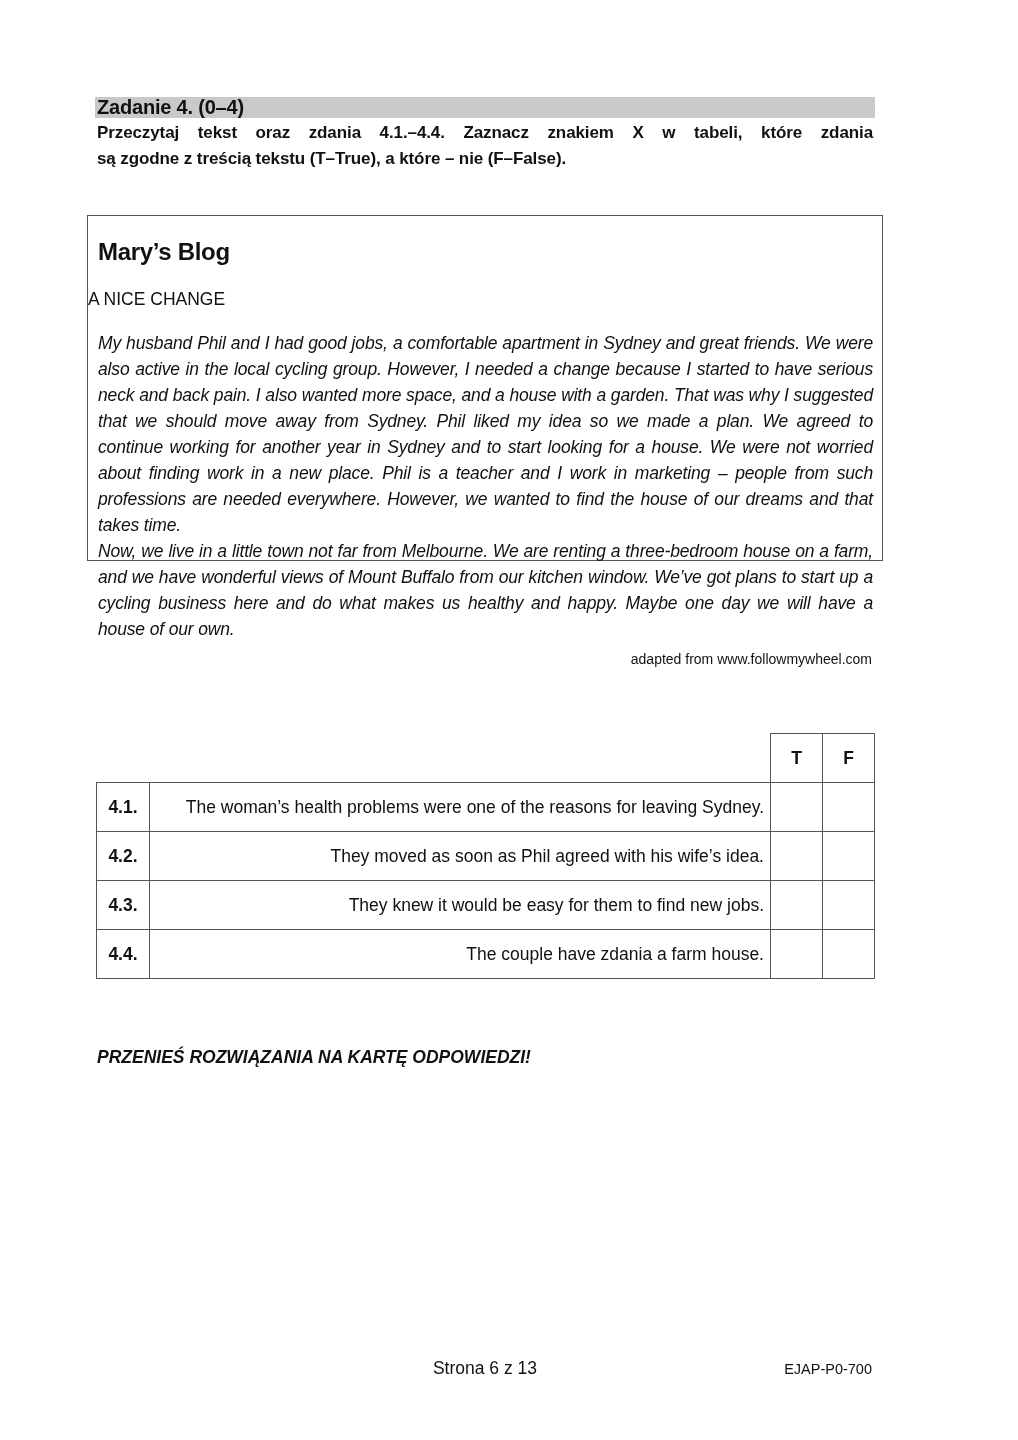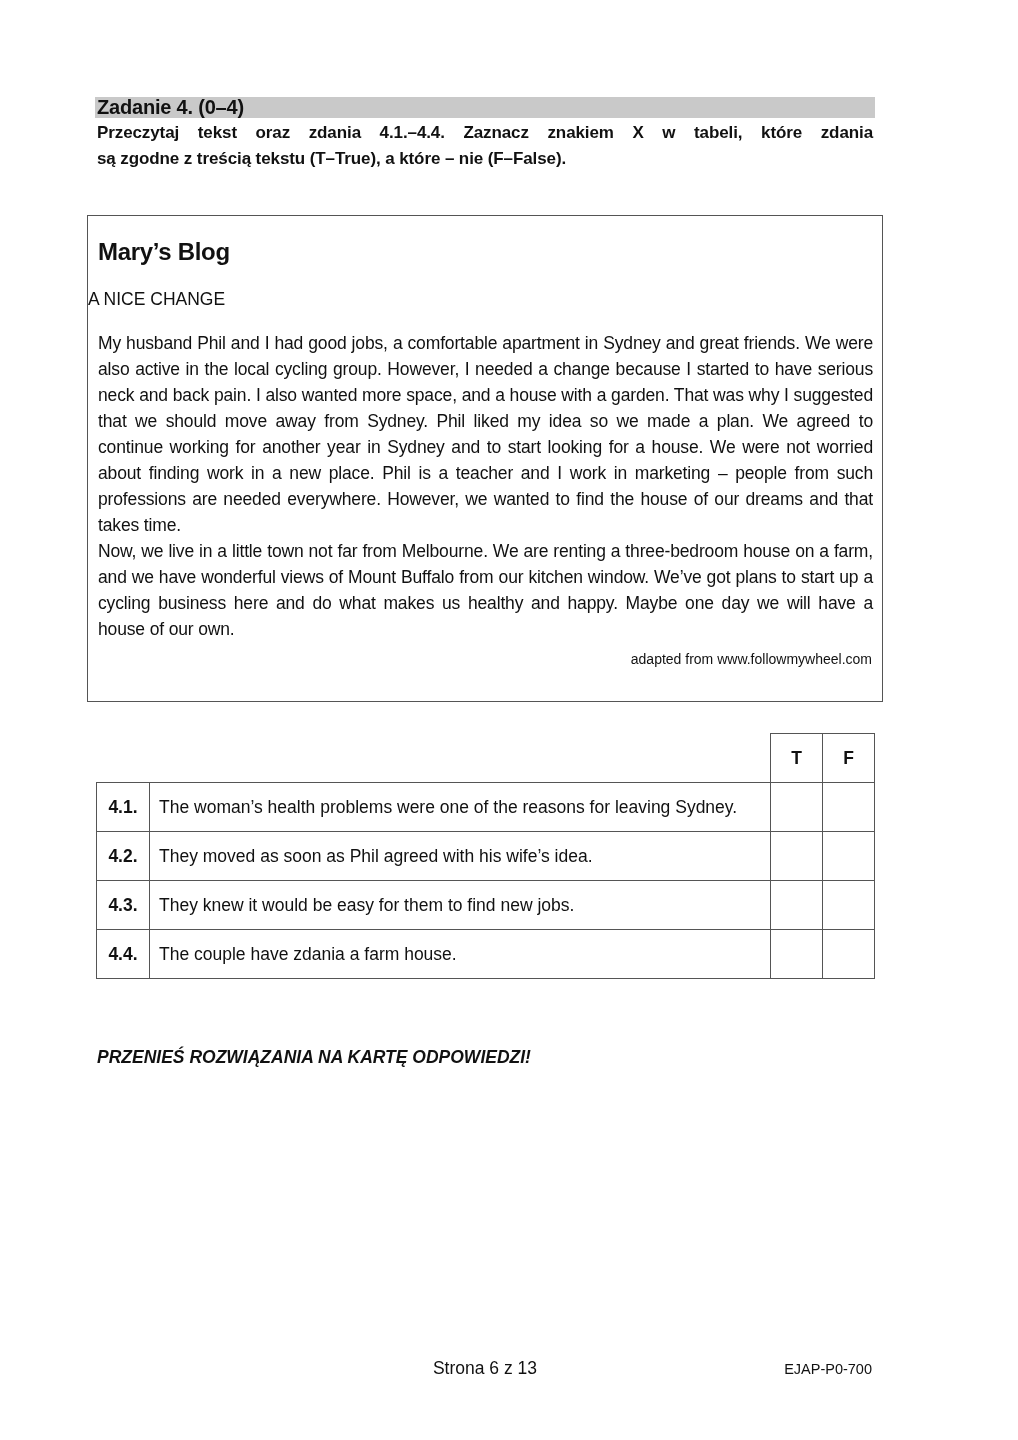--- a/index.html
+++ b/index.html
@@ -12,47 +12,47 @@
       background: #c9c9c9; font-weight: bold; font-size: 20px; line-height: 21px;
       padding-left: 2px; box-sizing: border-box; letter-spacing: -0.2px;
     }
     .instructions {
       position: absolute; left: 97px; top: 120px; width: 776px;
       font-weight: bold; font-size: 17px; line-height: 26px;
       text-align: justify; text-align-last: left; letter-spacing: -0.1px;
     }
     .instructions .line1 { display: block; text-align: justify; text-align-last: justify; }
     .blog-box {
-      position: absolute; left: 87px; top: 215px; width: 796px; height: 487px;
+      position: absolute; left: 87px; top: 215px; width: 796px; height: 346px;
       border: 1.3px solid #555; box-sizing: border-box;
     }
     .blog-title {
       position: absolute; left: 10px; top: 22px; font-size: 24px; font-weight: bold;
       letter-spacing: -0.3px;
     }
     .blog-subtitle {
       position: absolute; left: 0; width: 100%; top: 73px; text-align: left;
       font-size: 17.5px;
     }
     .blog-body {
       position: absolute; left: 10px; top: 114px; width: 775px;
-      font-size: 17.5px; line-height: 26px; letter-spacing: -0.15px;
+      font-size: 17.5px; line-height: 26px; letter-spacing: -0.15px; font-style: italic;
     }
     .blog-body p { margin: 0; text-align: justify; }
     .source {
       position: absolute; right: 146px; top: 651px; font-size: 14px; 
     }
     .tf-table {
       position: absolute; left: 96px; top: 733px; border-collapse: collapse;
       font-size: 17.5px;
     }
     .tf-table td { border: 1.3px solid #555; padding: 0; }
     .tf-table td.blank { border: none; }
     .tf-table td.num { width: 52px; font-weight: bold; text-align: center; }
-    .tf-table td.stmt { width: 605px; padding-left: 9px; padding-right: 6px; line-height: 24px; }
+    .tf-table td.stmt { width: 605px; padding-left: 9px; padding-right: 6px; line-height: 24px; text-align: right; }
     .tf-table td.box { width: 51px; text-align: center; font-weight: bold; }
     .tf-table tr.head td { height: 48px; }
     .tf-table tr.row td { height: 48px; border-radius: 7px; }
     .transfer {
       position: absolute; left: 97px; top: 1047px; font-size: 17.5px;
       font-weight: bold; font-style: italic;
     }
     .footer-page {
       position: absolute; left: 0; width: 970px; top: 1358px; text-align: center; font-size: 17.5px;
     }

